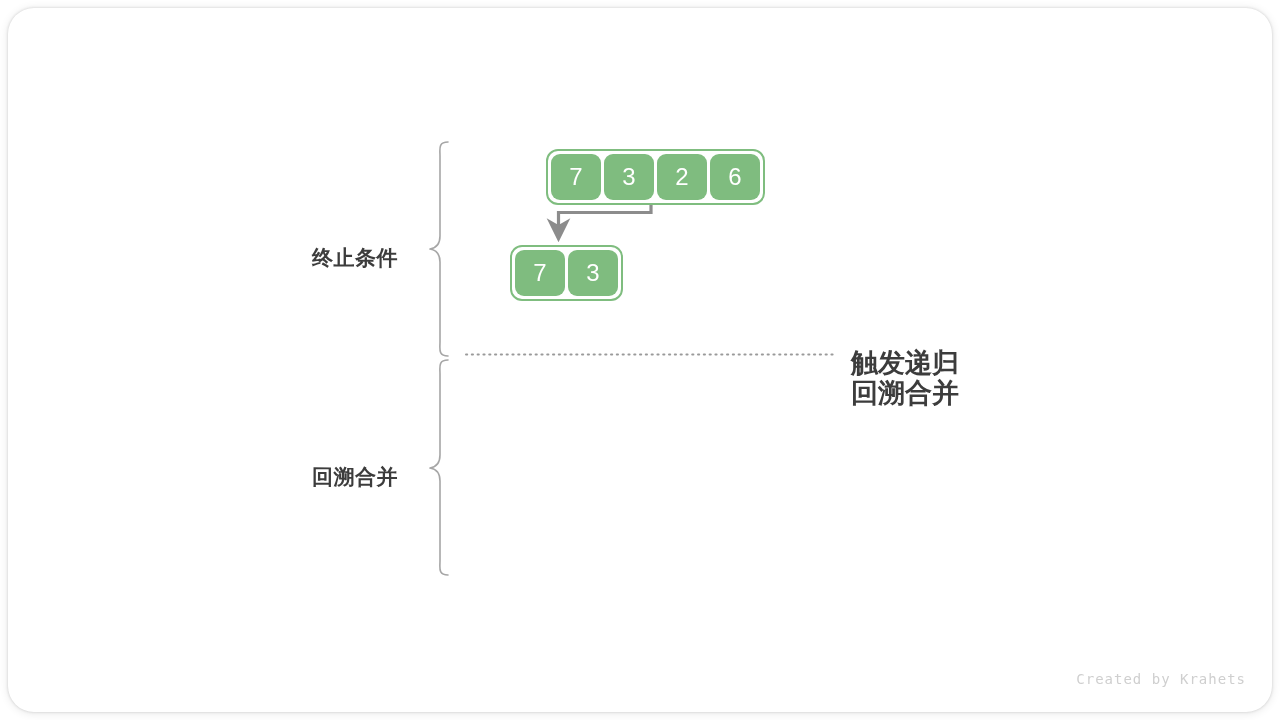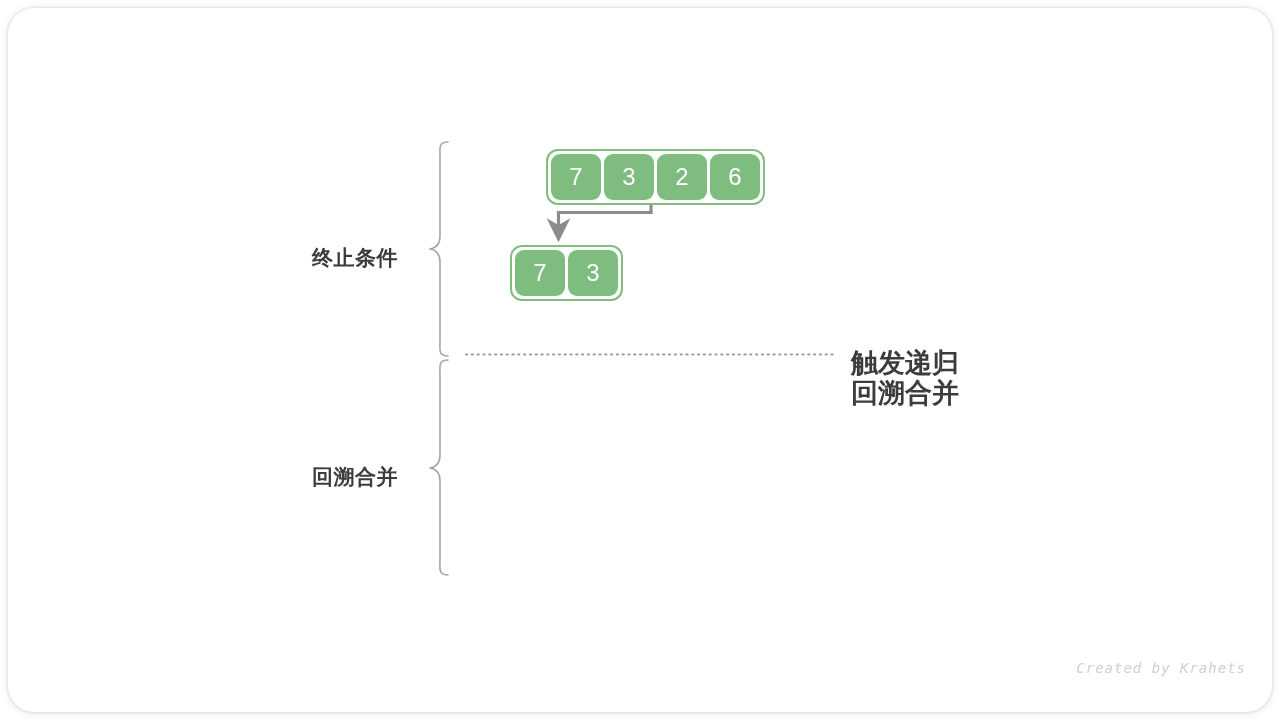--- a/index.html
+++ b/index.html
@@ -85,27 +85,26 @@
     top: 0;
     width: 1264px;
     height: 704px;
     pointer-events: none;
   }
 
   
   #footer {
     position: absolute;
     right: 26px;
-    bottom: 36px;
+    bottom: 25px;
     font-family: "DejaVu Sans Mono", "Liberation Mono", monospace;
     font-size: 14px;
     color: #cfcfcf;
     letter-spacing: 1px;
     white-space: nowrap;
-    font-style: italic;
   }
 </style>
 </head>
 <body>
 
 <div id="canvas">
 
   <svg id="overlay" viewBox="0 0 1264 704" xmlns="http://www.w3.org/2000/svg">
     <defs>
       <marker id="arrowhead" markerWidth="9" markerHeight="9" refX="4.2" refY="4.5" orient="auto" markerUnits="strokeWidth">

